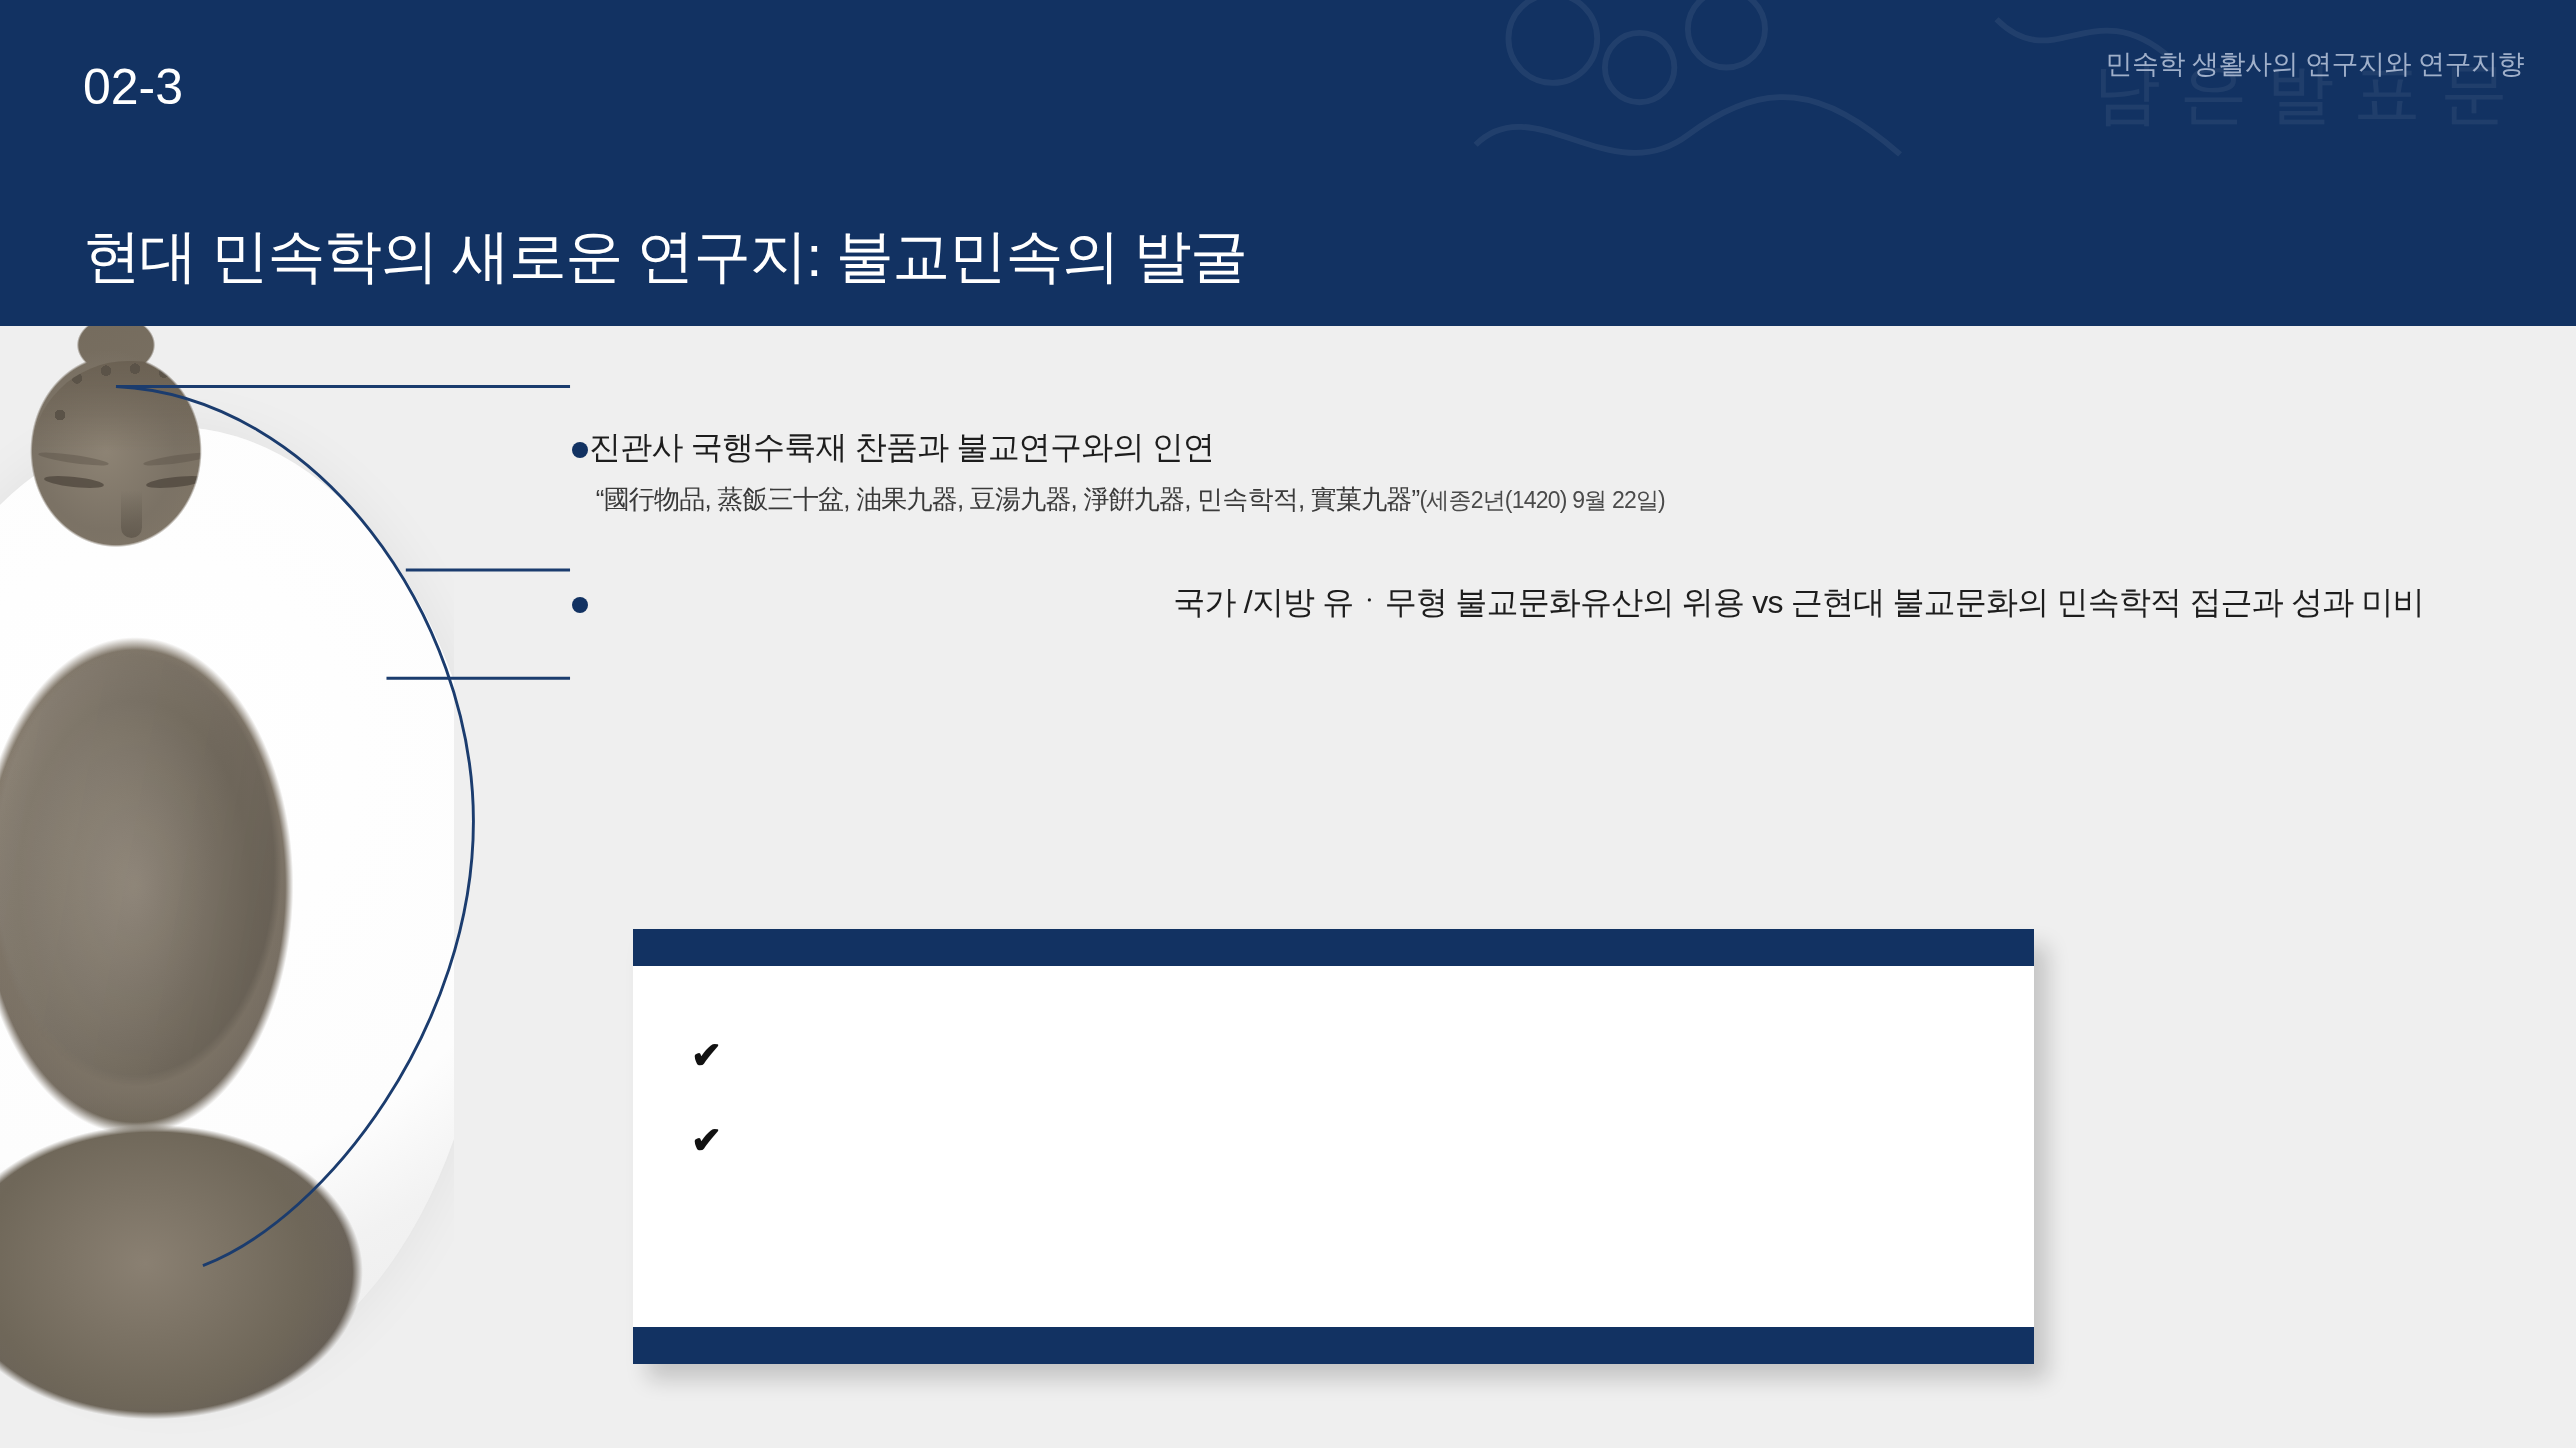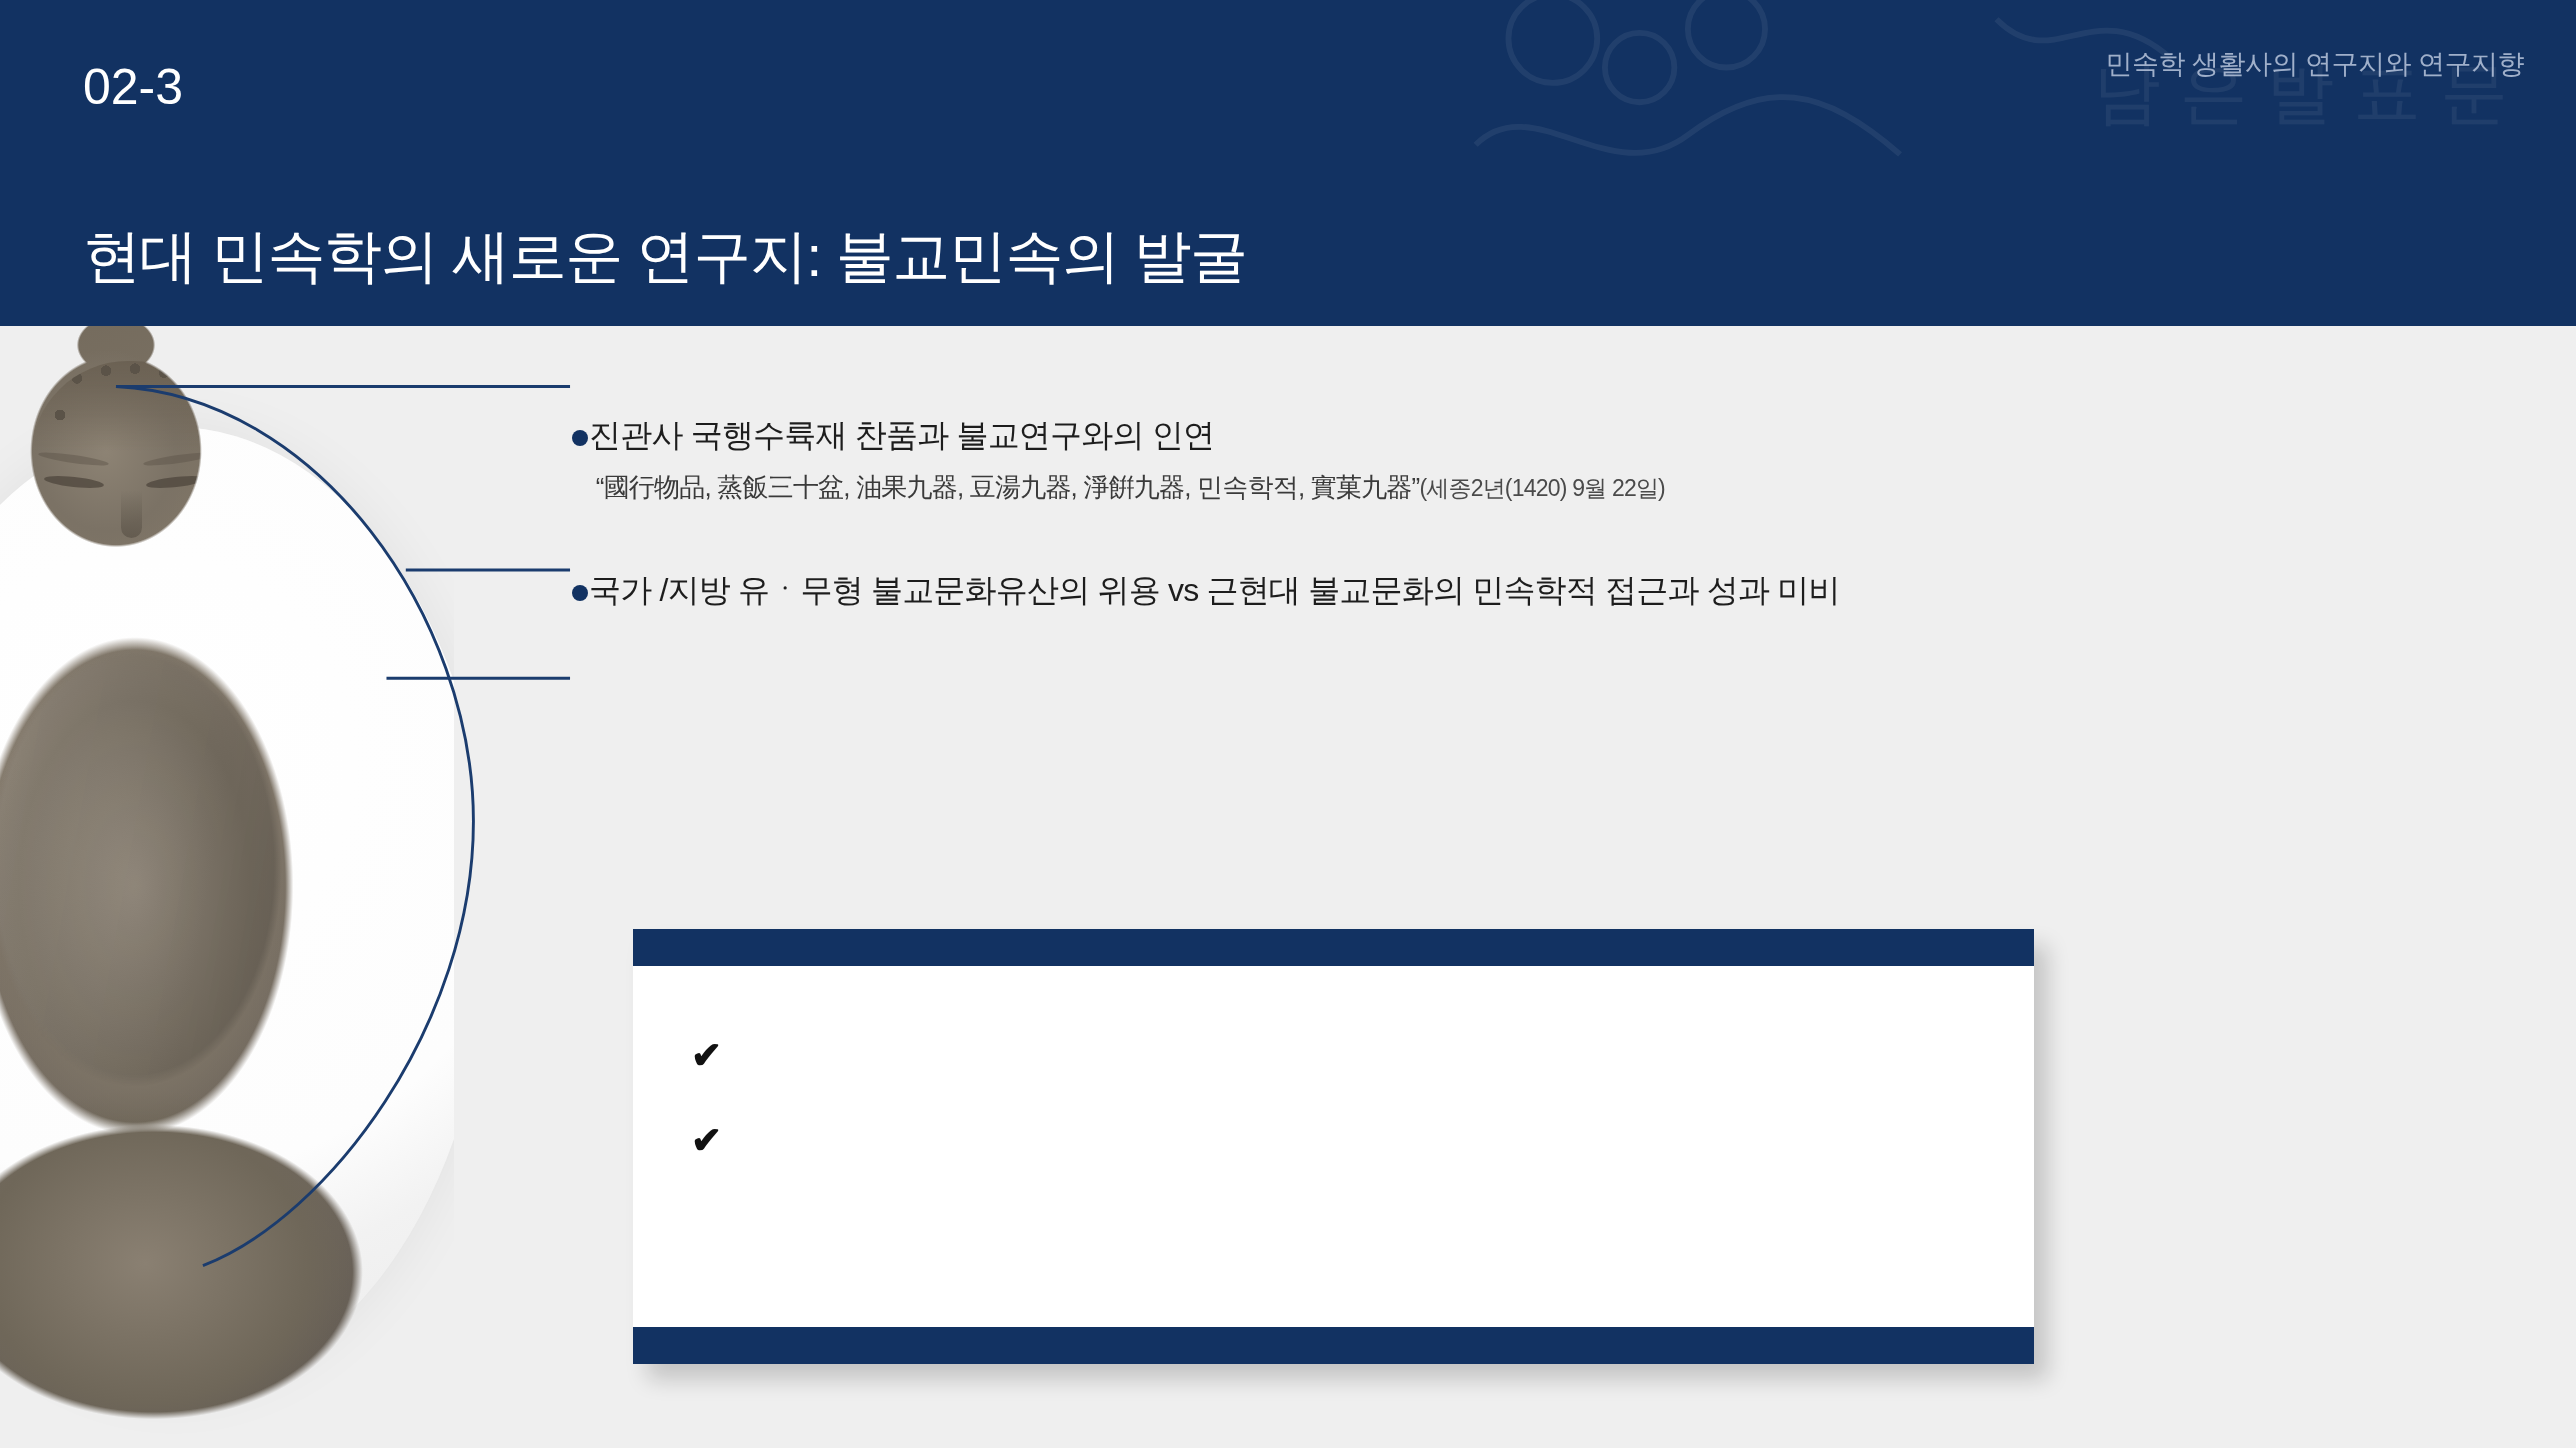--- a/index.html
+++ b/index.html
@@ -163,21 +163,21 @@
   
   .connector {
     position: absolute;
     left: 87px; top: 367px;
     width: 541px; height: 918px;
     pointer-events: none;
   }
 
   .bullets {
     position: absolute;
-    left: 589px; top: 414px;
+    left: 589px; top: 426px;
     width: 1835px;
   }
   .bullet-row { position: relative; margin-bottom: 46px; }
   .bullet-dot {
     position: absolute;
     left: -17.4px; top: 15.5px;
     width: 16.4px; height: 16.4px;
     border-radius: 50%;
     background: #123262;
   }
@@ -191,21 +191,21 @@
   .bullet-sub {
     margin-top: 13.5px;
     margin-left: 6.8px;
     font-size: 26px;
     color: #3a3a3a;
     letter-spacing: -0.8px;
     white-space: nowrap;
   }
   .bullet-sub .paren { font-size: 23px; color: #4a4a4a; }
   .row-gap-1 { margin-bottom: 64px; }
-  .row-gap-2 { margin-bottom: 58px; }
+  .row-gap-2 { margin-bottom: 58px; text-align: right; }
 
   
   .callout {
     position: absolute;
     left: 633px; top: 929px;
     width: 1401px; height: 435px;
     background: #ffffff;
     box-shadow: 13.5px 15.5px 21px rgba(0,0,0,0.18);
   }
   .callout-bar {

